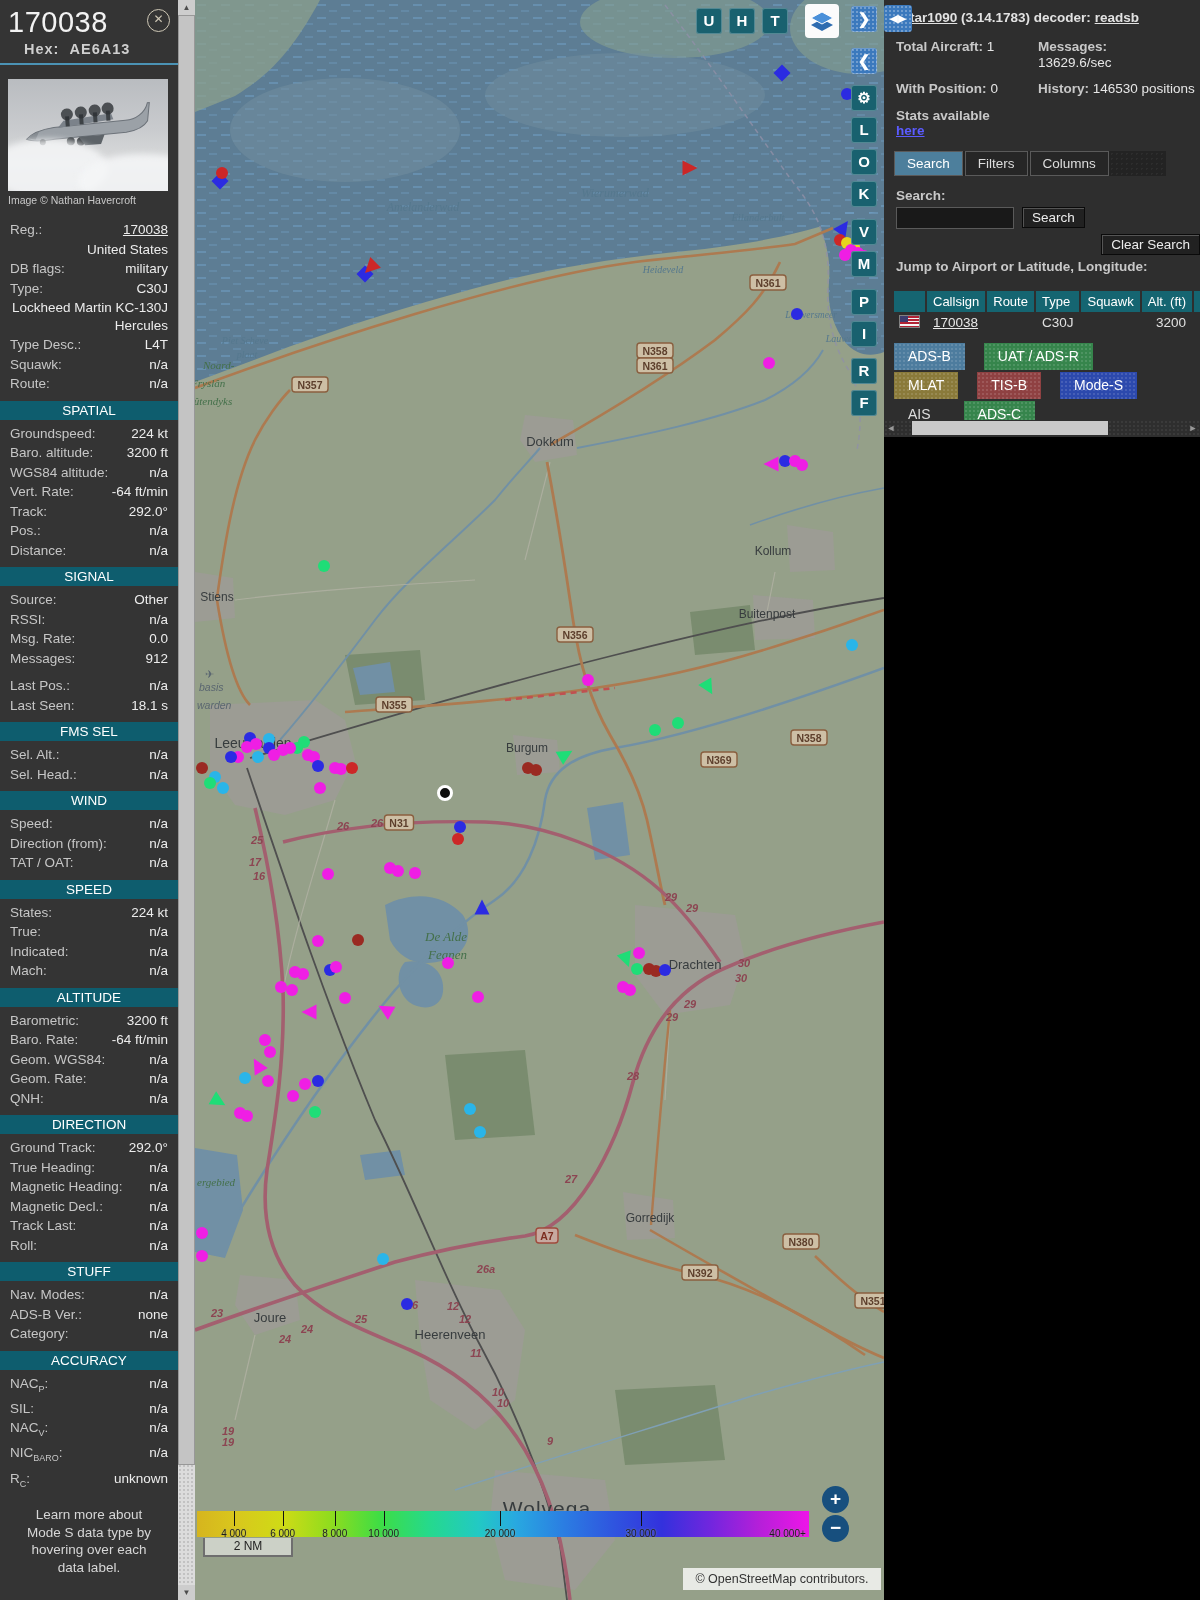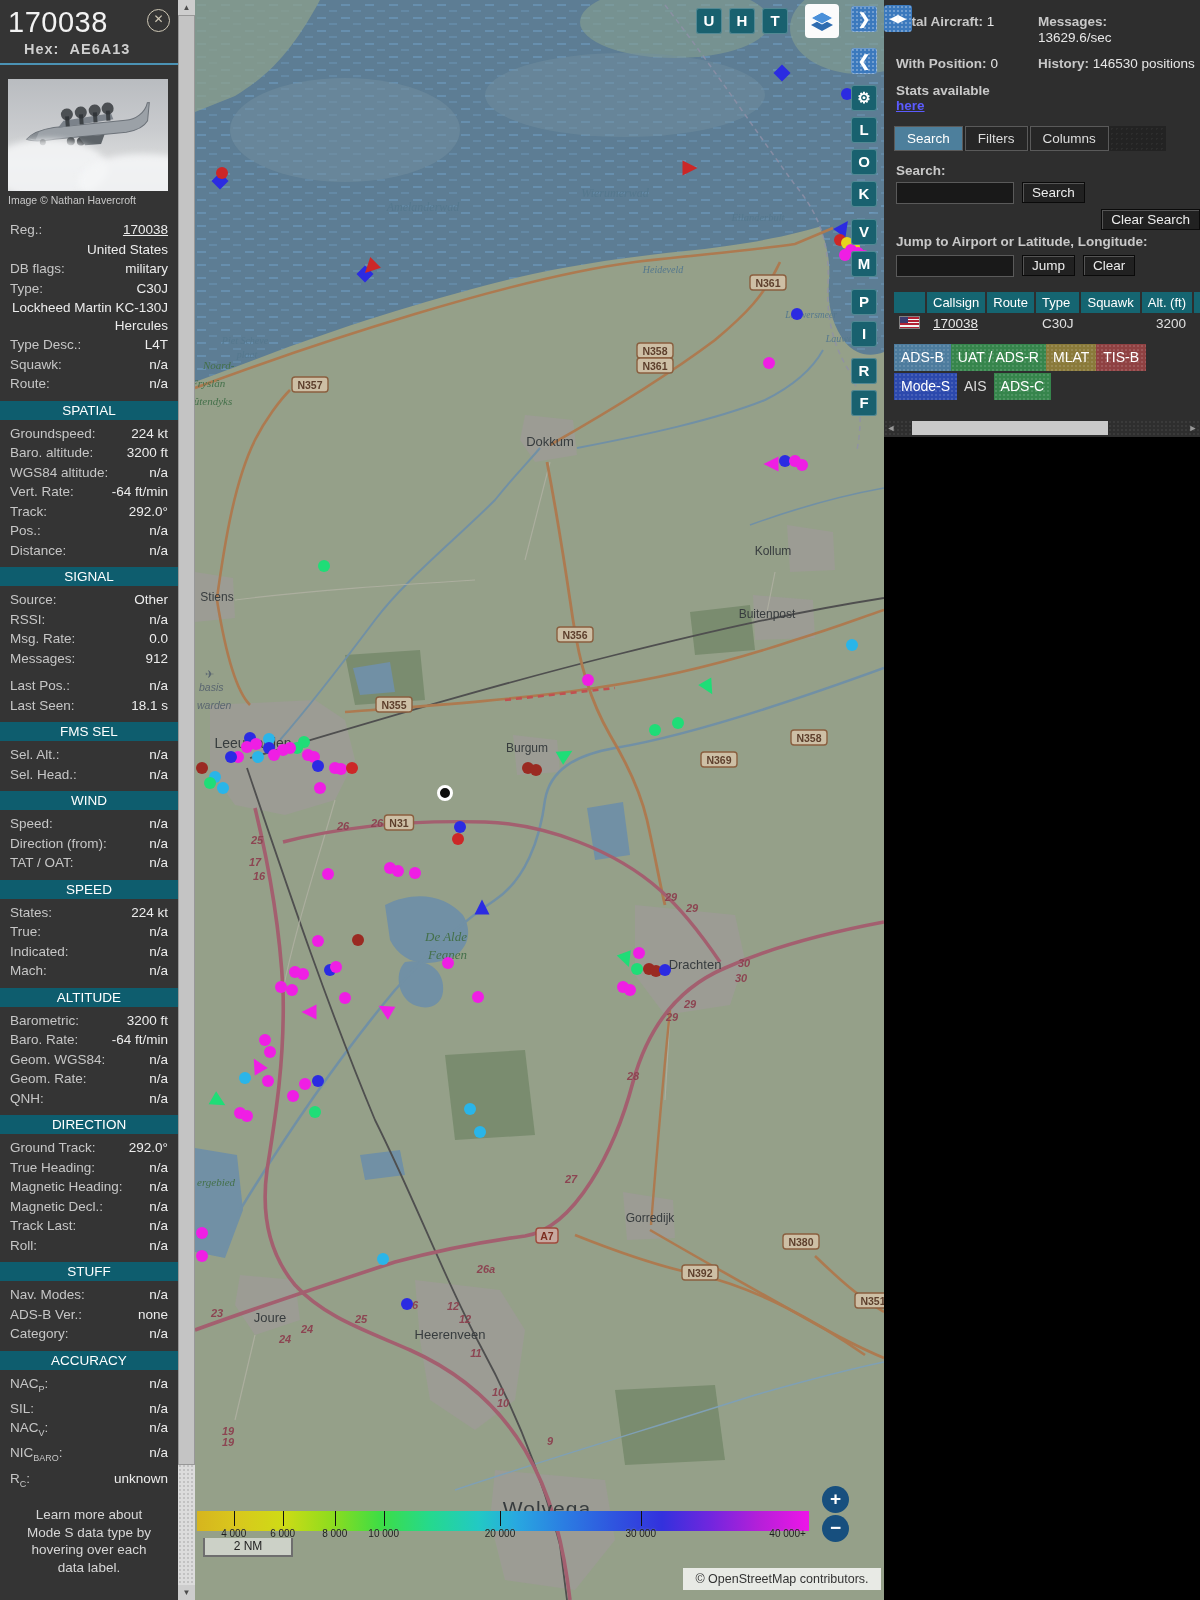--- a/index.html
+++ b/index.html
@@ -33,21 +33,21 @@
 
   
   #map{position:absolute;left:195px;top:0;width:689px;height:1600px;background:#95a089;overflow:hidden;}
   #map-svg{position:absolute;left:0;top:0;}
   .map-btn{position:absolute;width:26px;height:26px;background:#19616f;color:#fff;border-radius:3px;font-weight:bold;font-size:15px;text-align:center;line-height:26px;cursor:pointer;box-shadow:0 0 0 1px rgba(255,255,255,.25) inset;}
   .map-btn.toggle{background:#3b79bd;background-image:radial-gradient(rgba(255,255,255,.28) 1px,transparent 1px);background-size:4px 4px;font-size:15px;}
   #btn-layers{position:absolute;left:610px;top:4px;width:34px;height:34px;background:#fbfbfb;border-radius:4px;cursor:pointer;}
   #zoom-in,#zoom-out{position:absolute;left:627px;width:27px;height:27px;border-radius:50%;background:#174f7e;color:#fff;font-size:19px;font-weight:bold;text-align:center;line-height:26px;cursor:pointer;}
   #zoom-in{top:1486px;} #zoom-out{top:1515px;}
   #scalebar{position:absolute;left:8px;top:1538px;width:86px;height:17px;background:rgba(250,250,250,.55);border:2px solid #6e6e6e;border-top:none;font-size:12px;color:#222;text-align:center;line-height:16px;}
-  #alt-legend{position:absolute;left:2px;top:1511px;width:612px;height:20px;
+  #alt-legend{position:absolute;left:2px;top:1511px;width:612px;height:26px;
     background:linear-gradient(90deg,#d6b51e 0%,#d9c61d 6%,#cfdb16 14%,#8edc1e 22%,#3ddd45 30%,#25d98d 38%,#22c9c4 46%,#28a9e0 52%,#2b7de2 60%,#2f55df 68%,#3331dd 76%,#7226de 84%,#b61fd9 92%,#ee15e8 100%);}
   .leg-tick{position:absolute;top:0;width:1px;height:15px;background:#111;}
   .leg-lab{position:absolute;top:17px;transform:translateX(-50%);font-size:10px;color:#1d1d1d;text-shadow:0 0 2px rgba(160,170,150,.8);white-space:nowrap;}
   #attrib{position:absolute;left:488px;top:1568px;width:198px;height:22px;background:rgba(255,255,255,.78);font-size:12.5px;color:#333;text-align:center;line-height:22px;white-space:nowrap;}
   #attrib .osm-link{color:#333;cursor:pointer;}
 
   
   #panel{position:absolute;left:884px;top:0;width:316px;height:437px;background:#2e2e2e;color:#dedede;overflow:hidden;}
   #panel-below{position:absolute;left:884px;top:437px;width:316px;height:1163px;background:#000;}
   #pn-collapse{position:absolute;left:0;top:5px;width:28px;height:27px;background:#3b79bd;background-image:radial-gradient(rgba(255,255,255,.28) 1px,transparent 1px);background-size:4px 4px;border-radius:3px;color:#fff;font-size:11px;text-align:center;line-height:27px;cursor:pointer;z-index:2;}
@@ -65,21 +65,21 @@
   .pn-input{width:112px;height:18px;background:#191919;border:1px solid #5a5a5a;color:#eee;font-size:12px;}
   .pn-btn{background:#212121;border:1px solid #0a0a0a;box-shadow:inset 1px 1px 0 #555;color:#ececec;font-size:13.5px;padding:2px 9px;cursor:pointer;font-family:"Liberation Sans",sans-serif;}
   #pn-table{margin:14px 0 0 8px;border-collapse:separate;border-spacing:2px 1px;table-layout:fixed;}
   #pn-table th{background:#156571;color:#fff;font-size:13px;font-weight:normal;padding:3px 6px;text-align:left;white-space:nowrap;}
   #pn-table td{font-size:13.5px;color:#e0e0e0;padding:2px 6px;white-space:nowrap;}
   #pn-table .num{text-align:right;}
   .callsign-link{text-decoration:underline;cursor:pointer;color:#e8e8e8;}
   .flag{display:inline-block;width:19px;height:11px;position:relative;background:repeating-linear-gradient(180deg,#b22234 0 1.6px,#f5f5f5 1.6px 3.2px);box-shadow:0 0 0 1px rgba(255,255,255,.4);}
   .flag:after{content:"";position:absolute;left:0;top:0;width:8px;height:6px;background:#3c3b6e;}
   #pn-chips{padding:10px 0 0 10px;width:300px;line-height:25px;}
-  .chip{display:inline-block;padding:1px 7px;margin:0 0 2px 0;font-size:14px;color:#fff;background-image:radial-gradient(rgba(255,255,255,.12) 1px,transparent 1px);background-size:4px 4px;cursor:pointer;}
+  .chip{display:inline-block;padding:1px 14px;margin:0 19px 2px 0;font-size:14px;color:#fff;background-image:radial-gradient(rgba(255,255,255,.12) 1px,transparent 1px);background-size:4px 4px;cursor:pointer;}
   .chip.plain{color:#ddd;background:transparent;}
   #pn-hscroll{position:absolute;left:0;top:420px;width:316px;height:17px;background:#2e2e2e;background-image:radial-gradient(#3a3a3a 1px,transparent 1px);background-size:4px 4px;}
   #pn-hthumb{position:absolute;left:28px;top:1px;width:196px;height:14px;background:#c9c9c9;cursor:pointer;}
   .h-arrow{position:absolute;top:0;width:14px;height:16px;color:#999;font-size:9px;text-align:center;line-height:16px;cursor:pointer;}
 
   
   .t-town{fill:#373c3e;font-family:"Liberation Sans",sans-serif;}
   .t-sea{fill:#55788e;font-style:italic;font-family:"Liberation Serif",serif;}
   .t-green{fill:#44704a;font-style:italic;font-family:"Liberation Serif",serif;}
   .t-gray{fill:#5a6670;font-style:italic;font-family:"Liberation Sans",sans-serif;}
@@ -676,20 +676,21 @@
       <div class="map-btn" style="left: 656px; top: 219px; position: absolute;">V</div>
       <div class="map-btn" style="left: 656px; top: 251px; position: absolute;">M</div>
       <div class="map-btn" style="left: 656px; top: 289px; position: absolute;">P</div>
       <div class="map-btn" style="left: 656px; top: 321px; position: absolute;">I</div>
       <div class="map-btn" style="left: 656px; top: 358px; position: absolute;">R</div>
       <div class="map-btn" style="left: 656px; top: 390px; position: absolute;">F</div>
     </div>
 
   <section id="panel">
     <div id="pn-collapse"><span>◀▶</span></div>
+    <div id="pn-title"><span class="lnk">tar1090</span><span> (3.14.1783) decoder: </span><span class="lnk">readsb</span></div>
     <div id="pn-stats">
       <div><b>Total Aircraft:</b> <span class="v">1</span></div>
       <div><b>Messages:</b><br><span class="v">13629.6/sec</span></div>
       <div><b>With Position:</b> <span class="v">0</span></div>
       <div><b>History:</b> <span class="v">146530 positions</span></div>
       <div><b>Stats available</b><br><span class="here-link">here</span></div>
       <div></div>
     </div>
     <div id="pn-tabs">
         <div class="pn-tab active">Search</div>
@@ -698,25 +699,20 @@
       </div>
     <div class="pn-lab">Search:</div>
     <div class="pn-row">
       <input class="pn-input" style="">
       <button class="pn-btn">Search</button>
     </div>
     <div class="pn-row" style="padding-top:5px;justify-content:flex-end;">
       <button class="pn-btn">Clear Search</button>
     </div>
     <div class="pn-lab" style="padding-top:4px;width:280px;">Jump to Airport or Latitude, Longitude:</div>
-    <div class="pn-row" style="padding-top:4px;">
-      <input class="pn-input" style="">
-      <button class="pn-btn">Jump</button>
-      <button class="pn-btn">Clear</button>
-    </div>
     <table id="pn-table">
       <colgroup>
           <col style="width:26px">
           <col style="width:86px">
           <col style="width:56px">
           <col style="width:50px">
           <col style="width:78px">
           <col style="width:78px">
           <col style="width:44px">
         </colgroup>

